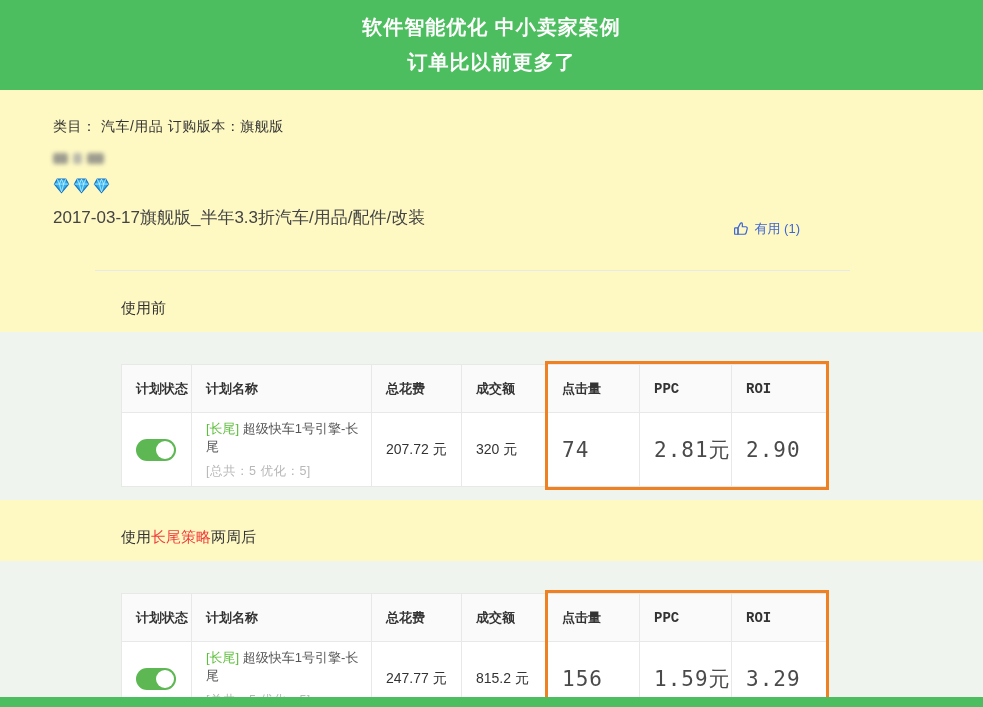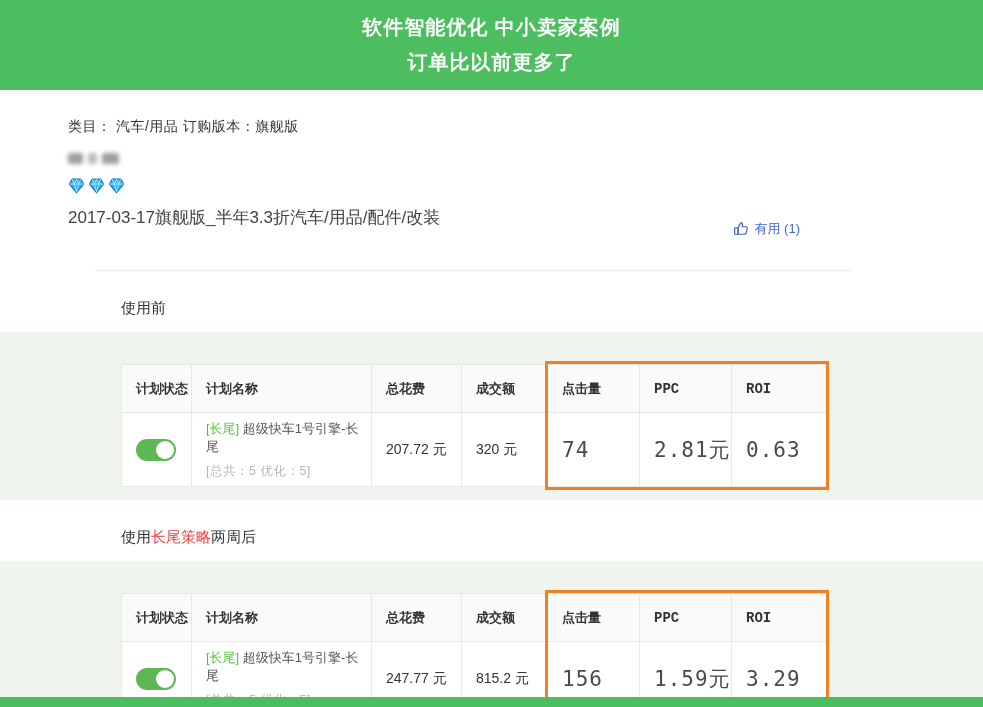--- a/index.html
+++ b/index.html
@@ -1,24 +1,24 @@
 <!DOCTYPE html>
 <html><head>
 <meta charset="utf-8">
 <style>
   * { margin:0; padding:0; box-sizing:border-box; }
   body { font-family:"Liberation Sans","DejaVu Sans",sans-serif; background:#ddd; }
-  .page { width:983px; height:707px; background:#ffffff; position:relative; overflow:hidden; margin:0 auto; }
+  .page { width:983px; height:707px; background:#fef9c3; position:relative; overflow:hidden; margin:0 auto; }
 
   
   .banner { height:90px; background:#4cbe5f; display:flex; flex-direction:column; justify-content:center; align-items:center; gap:8px; }
   .banner-line { color:#fff; font-size:20px; font-weight:bold; letter-spacing:1px; }
 
   
-  .review { height:180px; padding:28px 0 0 68px; position:relative; }
+  .review { height:180px; padding:28px 0 0 53px; position:relative; }
   .meta { font-size:14px; color:#333; letter-spacing:.5px; }
   .user-blur { margin-top:17px; display:flex; gap:5px; filter:blur(2.3px); opacity:.75; }
   .user-blur i { display:block; height:11px; border-radius:2px; background:#7e7e7e; }
   .user-blur i:nth-child(1){width:15px;} .user-blur i:nth-child(2){width:9px; background:#a5a5a5;} .user-blur i:nth-child(3){width:17px;}
   .diamonds { margin-top:13px; display:flex; gap:3px; }
   .diamonds svg { display:block; }
   .review-text { margin-top:9px; font-size:13px; color:#333; }
   .date-line { margin-top:12px; font-size:17px; color:#434343; }
   .helpful { position:absolute; top:130px; right:183px; display:flex; gap:5px; color:#3f66d4; font-size:13px; cursor:pointer; }
   .helpful svg { display:block; }
@@ -134,21 +134,21 @@
                 </div>
           </td>
           <td>
             <div class="plan-line1"><span class="plan-tag">[长尾]</span><span> 超级快车1号引擎-长尾</span></div>
             <div class="plan-sub">[总共：5  优化：5]</div>
           </td>
           <td class="money">207.72 元</td>
           <td class="money">320 元</td>
           <td class="big">74</td>
           <td class="big">2.81元</td>
-          <td class="big">0.63</td>
+          <td class="big">2.90</td>
         </tr>
       </tbody>
         </table>
       <div class="highlight-box"></div>
     </div>
   </div>
 
   <div class="section-title"><span>使用</span><span class="red">长尾策略</span><span>两周后</span></div>
 
   <div class="band">

